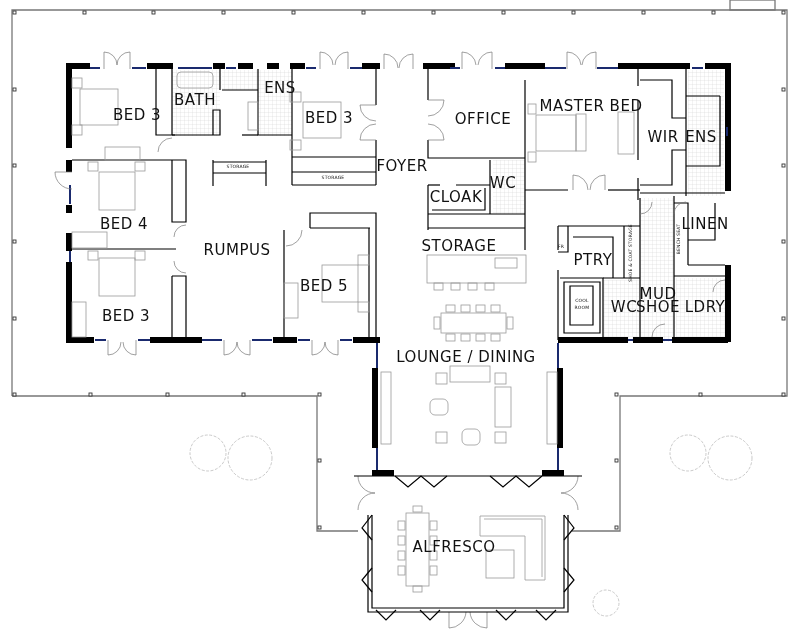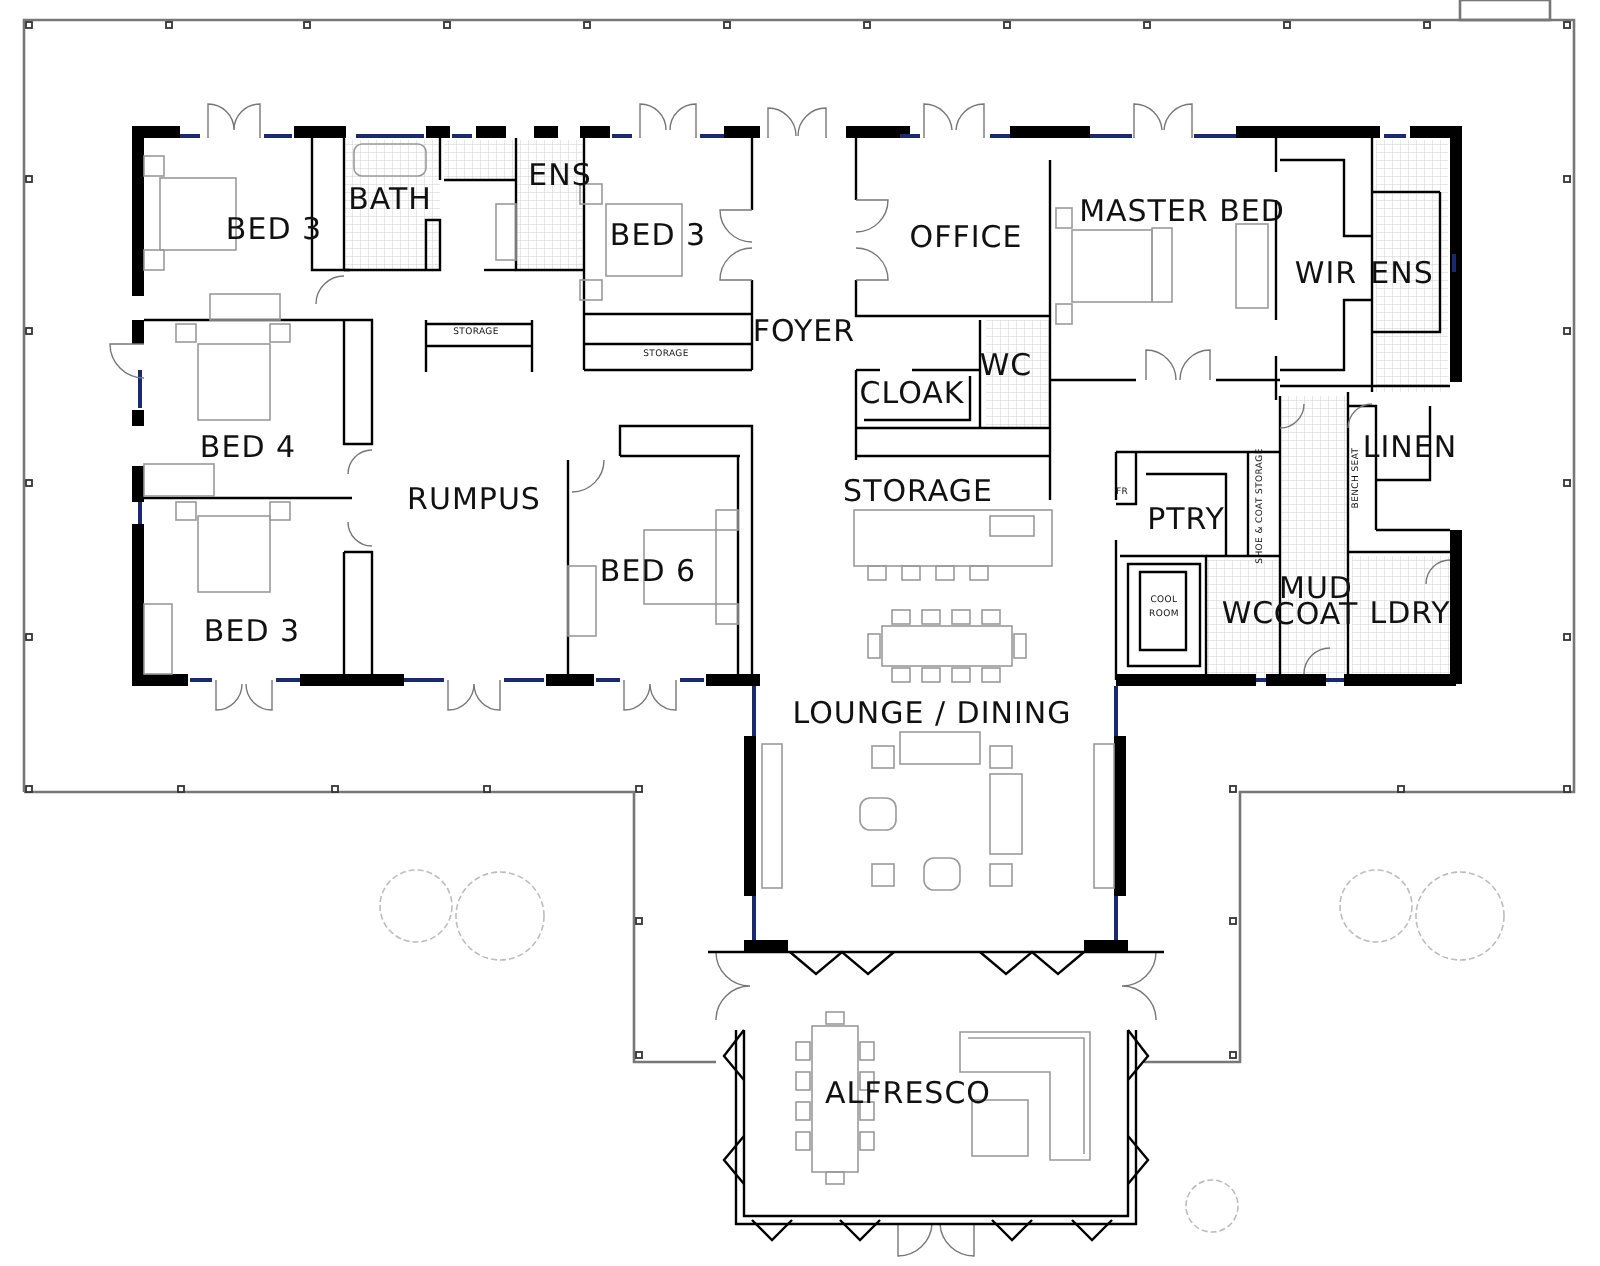--- a/index.html
+++ b/index.html
@@ -372,28 +372,28 @@
   <div class="lbl" style="left:329px;top:118px">BED 3</div>
   <div class="lbl" style="left:402px;top:166px">FOYER</div>
   <div class="lbl" style="left:483px;top:119px">OFFICE</div>
   <div class="lbl" style="left:591px;top:106px">MASTER BED</div>
   <div class="lbl" style="left:663px;top:137px">WIR</div>
   <div class="lbl" style="left:701px;top:137px">ENS</div>
   <div class="lbl" style="left:503px;top:183px">WC</div>
   <div class="lbl" style="left:456px;top:197px">CLOAK</div>
   <div class="lbl" style="left:124px;top:224px">BED 4</div>
   <div class="lbl" style="left:237px;top:250px">RUMPUS</div>
-  <div class="lbl" style="left:324px;top:286px">BED 6</div>
+  <div class="lbl" style="left:324px;top:286px">BED 5</div>
   <div class="lbl" style="left:126px;top:316px">BED 3</div>
   <div class="lbl" style="left:459px;top:246px">STORAGE</div>
   <div class="lbl" style="left:593px;top:260px">PTRY</div>
   <div class="lbl" style="left:705px;top:224px">LINEN</div>
   <div class="lbl" style="left:624px;top:307px">WC</div>
   <div class="lbl ml" style="left:658px;top:301px;line-height:13px">MUD
-COAT</div>
+SHOE</div>
   <div class="lbl" style="left:705px;top:307px">LDRY</div>
   <div class="lbl" style="left:466px;top:357px">LOUNGE / DINING</div>
   <div class="lbl" style="left:454px;top:547px">ALFRESCO</div>
 
   <div class="lbl small" style="left:238px;top:167px">STORAGE</div>
   <div class="lbl small" style="left:333px;top:178px">STORAGE</div>
   <div class="lbl small" style="left:561px;top:247px">FR</div>
   <div class="lbl small ml" style="left:582px;top:304px;line-height:7px">COOL
 ROOM</div>
 

